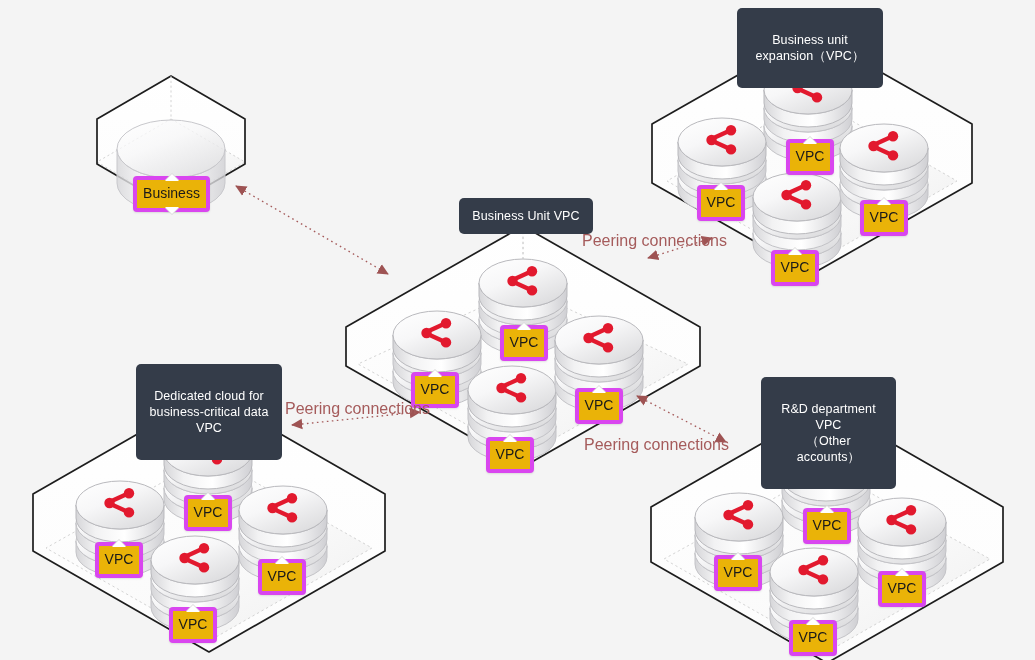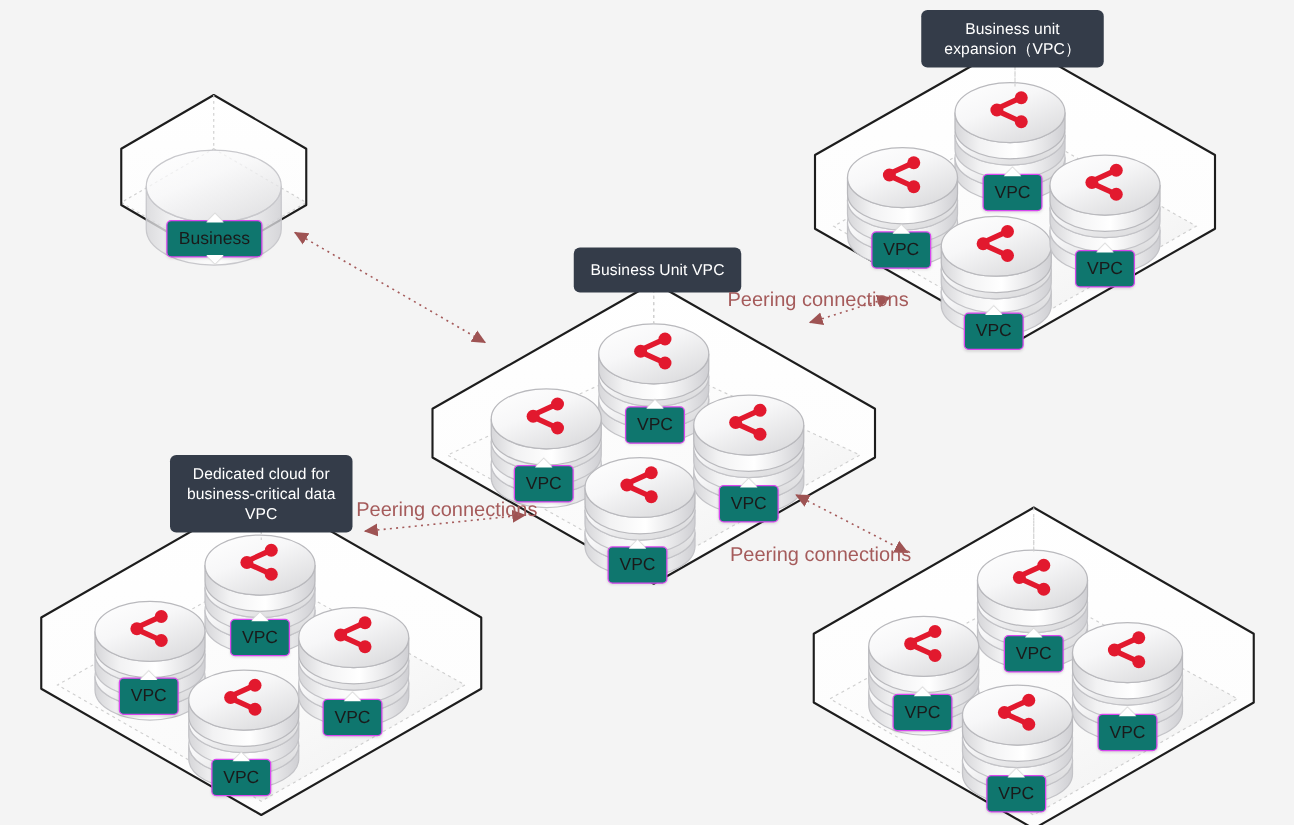--- a/index.html
+++ b/index.html
@@ -15,30 +15,30 @@
 
   
   .grp-title{
     position:absolute;
     background:#343c49;
     color:#ffffff;
     border-radius:5px;
     text-align:center;
     font-size:12.5px;
     line-height:16px;
-    padding:7px 12px;
+    padding:24px 12px;
     box-sizing:border-box;
     white-space:pre-line;
     letter-spacing:.1px;
   }
   
   .vpc-tag{
     position:absolute;
-    background:#0f766e;
-    border:1px solid #d946ef;
+    background:#eab308;
+    border:4px solid #d946ef;
     border-radius:4px;
     color:#1a1a1a;
     font-size:14px;
     line-height:17px;
     padding:5px 2px 6px;
     box-sizing:border-box;
     text-align:center;
     box-shadow:0 1px 2px rgba(0,0,0,.10);
   }
   .vpc-tag::before{
@@ -246,20 +246,22 @@
   </svg>
 
   <div class="grp-title" style="left:737px;top:8px;width:146px;">Business unit
 expansion（VPC）</div>
 
   <div class="grp-title" style="left:136px;top:364px;width:146px;">Dedicated cloud for
 business-critical data VPC</div>
 
   <div class="grp-title" style="left:459px;top:198px;width:134px;padding-top:10px;padding-bottom:10px;">Business Unit  VPC</div>
 
+  <div class="grp-title" style="left:761px;top:377px;width:135px;">R&amp;D department VPC
+（Other accounts）</div>
 
   <div class="vpc-tag notch-down" style="left:133px;top:176px;width:77px;">Business</div>
 
   <div class="vpc-tag" style="left:786px;top:139px;width:48px;">VPC</div>
   <div class="vpc-tag" style="left:697px;top:185px;width:48px;">VPC</div>
   <div class="vpc-tag" style="left:771px;top:250px;width:48px;">VPC</div>
   <div class="vpc-tag" style="left:860px;top:200px;width:48px;">VPC</div>
 
   <div class="vpc-tag" style="left:500px;top:325px;width:48px;">VPC</div>
   <div class="vpc-tag" style="left:411px;top:372px;width:48px;">VPC</div>

